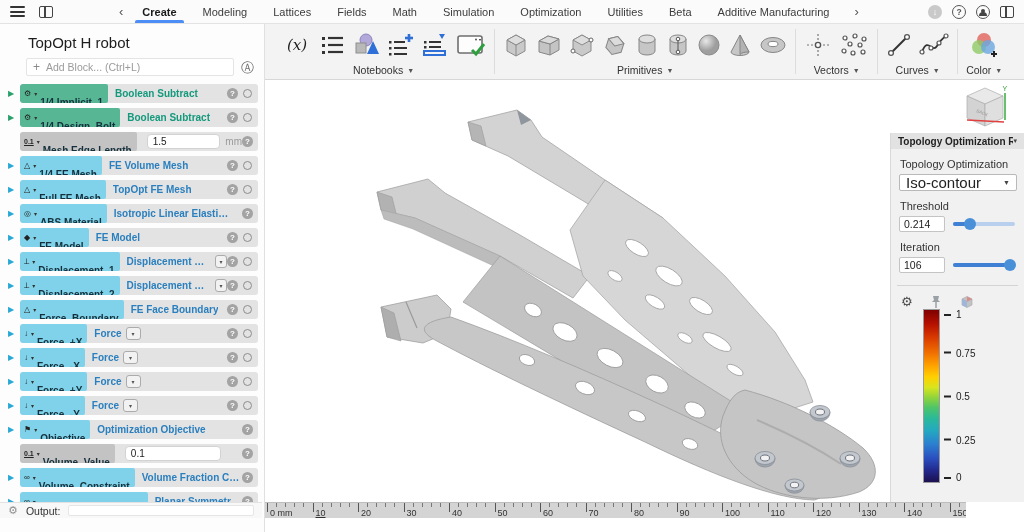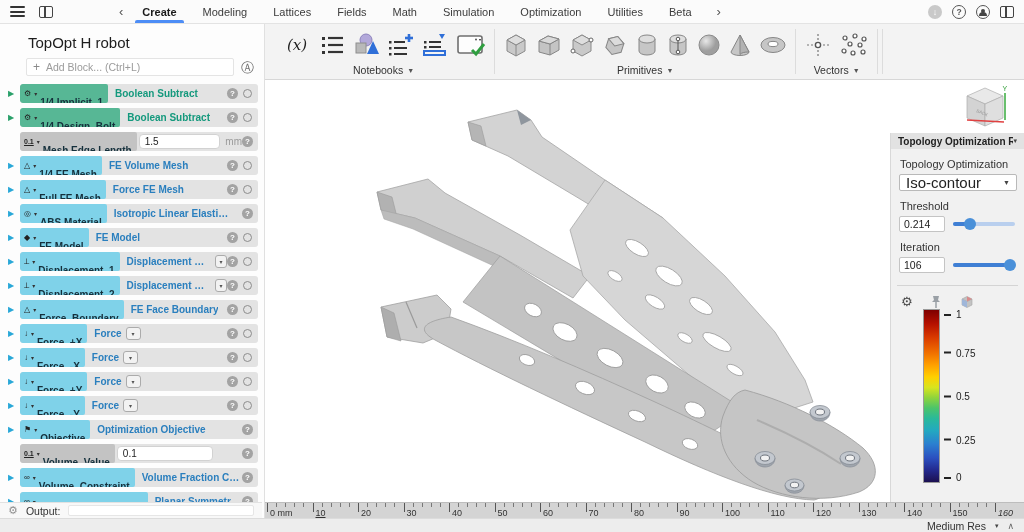--- a/index.html
+++ b/index.html
@@ -49,21 +49,21 @@
   .barrow.green { color:#2aa06a; } .barrow.blue { color:#29a8d8; } .barrow.gray { color:transparent; }
   .bbody { flex:1; height:19px; background:#e3e3e3; border-radius:3px; display:flex; align-items:center; margin-right:7px; overflow:hidden; }
   .chip { display:flex; align-items:center; height:19px; padding:0 5px 0 4px; gap:3px; border-radius:2px; flex:0 0 auto; cursor:pointer; }
   .chip.green { background:#57b795; } .chip.blue { background:#7fd2e9; } .chip.gray { background:#c3c3c3; }
   .chip-ic { font-size:8px; color:#222; } .chip.gray .chip-ic { font-size:7px; font-weight:bold; text-decoration:underline; }
   .chip-ch { font-size:6px; color:#333; }
   .chip-nm { font-size:10px; font-weight:bold; color:#15303c; white-space:nowrap;margin-top:17px; }
   .btype { font-size:10px; font-weight:bold; margin-left:7px; white-space:nowrap; overflow:hidden; text-overflow:ellipsis; max-width:118px; }
   .btype.green { color:#14997d; } .btype.blue { color:#2a7fbe; }
   .bdd { width:15px; height:13px; border:1px solid #ababab; border-radius:3px; background:#f2f2f2; color:#555; font-size:6px; display:flex; align-items:center; justify-content:center; margin-left:4px; cursor:pointer; }
-  .binput { background:#fff; border:1px solid #d2d2d2; border-radius:4px; height:15px; line-height:13px; font-size:10px; color:#222; padding:0 5px; margin-left:2px; width:96px; cursor:text; }
+  .binput { background:#fff; border:1px solid #d2d2d2; border-radius:4px; height:15px; line-height:13px; font-size:10px; color:#222; padding:0 5px; margin-left:10px; width:96px; cursor:text; }
   .bunit { font-size:10px; color:#9a9a9a; margin-left:5px; }
   .bspace { flex:1; }
   .bhelp { width:11px; height:11px; border-radius:50%; background:#a3a3a3; color:#fff; font-size:8px; font-weight:bold; display:flex; align-items:center; justify-content:center; margin-right:5px; cursor:pointer; flex:0 0 auto; }
   .bradio { width:9px; height:9px; border-radius:50%; border:1.5px solid #8d8d8d; margin-right:6px; cursor:pointer; flex:0 0 auto; }
 
   
   #outputbar { position:absolute; left:0; top:502px; width:262px; height:16px; background:#f8f8f8; border-top:1px solid #e2e2e2; display:flex; align-items:center; z-index:5; }
   #outputbar .gear { color:#8f8f8f; font-size:11px; margin-left:8px; }
   #outputbar .olabel { font-size:10.5px; color:#333; margin-left:8px; }
   #outputbar .ofield { flex:1; height:11px; background:#fff; border:1px solid #e6e6e6; border-radius:2px; margin:0 8px 0 8px; }
@@ -94,21 +94,21 @@
   #colorbar-wrap { position:absolute; left:32px; top:176px; display:flex; }
   #colorbar { width:17px; height:174px; border:1px solid #9a9a9a;
     background:linear-gradient(to bottom,#7e0000 0%,#b51000 8%,#d93a00 16%,#f07000 25%,#ffa000 32%,#ffd000 39%,#d8e41e 45%,#8fd43c 51%,#4cc46a 57%,#2ab99a 63%,#23a9c0 70%,#2b7fd0 78%,#2b50c0 86%,#232a8f 93%,#1c1050 100%); }
   #cb-ticks { position:relative; width:40px; height:174px; }
   .cbtick { position:absolute; left:0; display:flex; align-items:center; transform:translateY(-50%); }
   .cbtick:first-child { transform:translateY(0); } .cbtick:last-child { transform:translateY(-100%); }
   .cbdash { width:7px; height:2px; background:#222; margin:0 5px 0 4px; }
   .cblab { font-size:10px; color:#222; }
 
   
-  #ruler { position:absolute; left:265px; top:502px; width:759px; height:16px; background:#d4d4d4; border-top:1px solid #bdbdbd; overflow:hidden; z-index:3; }
+  #ruler { position:absolute; left:265px; top:502px; width:701px; height:16px; background:#d4d4d4; border-top:1px solid #bdbdbd; overflow:hidden; z-index:3; }
   .rtick { position:absolute; top:0; width:1px; background:#555; }
   .rtick.major { height:9px; } .rtick.minor { height:4px; background:#777; }
   .rlabel { position:absolute; bottom:0; font-size:9px; color:#333; white-space:nowrap; }
 
   
   #bottomstrip { position:absolute; left:0; top:518px; width:1024px; height:14px; background:#ededed; border-top:1px solid #dcdcdc; z-index:6; display:flex; align-items:center; justify-content:flex-end; }
   #res-ctl { display:flex; align-items:center; gap:9px; margin-right:10px; cursor:pointer; }
   #res-ctl .t { font-size:10.5px; color:#333; }
   #res-ctl .dd { font-size:7px; color:#444; }
   #res-ctl .up { font-size:9px; color:#666; }
@@ -129,20 +129,21 @@
     <div id="menu-tabs">
         <div class="mtab active">Create</div>
         <div class="mtab">Modeling</div>
         <div class="mtab">Lattices</div>
         <div class="mtab">Fields</div>
         <div class="mtab">Math</div>
         <div class="mtab">Simulation</div>
         <div class="mtab">Optimization</div>
         <div class="mtab">Utilities</div>
         <div class="mtab">Beta</div>
+        <div class="mtab">Additive Manufacturing</div>
       </div>
     <span class="nav-chev" style="margin-left:12px">›</span>
     <div id="topbar-right">
       <span class="cir-ic dl">↓</span>
       <span class="cir-ic hp">?</span>
       <span class="cir-ic ac"></span>
       <div class="panes-ic" style="margin-left:0"></div>
     </div>
   </div>
 
@@ -292,21 +293,60 @@
               <circle cx="24" cy="20" r="2"></circle>
           </g>
         </svg>
       </div>
       <div class="tlabel">
         <span>Vectors</span>
           <span class="dd">▼</span>
       </div>
     </div>
     <div class="tsep"></div>
+    <div class="tgroup">
+      <div class="ticons">
+        <svg class="tico" width="26" height="26" viewBox="0 0 26 26">
+          <line x1="5" y1="21" x2="21" y2="5" stroke="#333" stroke-width="2"></line>
+            <circle cx="5" cy="21" r="2.4" fill="#fff" stroke="#555" stroke-width="1.3"></circle>
+            <circle cx="21" cy="5" r="2.4" fill="#fff" stroke="#555" stroke-width="1.3"></circle>
+        </svg>
+        <svg class="tico" width="30" height="26" viewBox="0 0 30 26">
+          <path d="M3,20 C9,4 13,22 18,14 C21,9 24,6 27,4" fill="none" stroke="#333" stroke-width="1.8"></path>
+          <g fill="#fff" stroke="#555" stroke-width="1.2">
+              <circle cx="3" cy="20" r="2"></circle>
+              <circle cx="12" cy="16" r="2"></circle>
+              <circle cx="20" cy="11" r="2"></circle>
+              <circle cx="27" cy="4" r="2"></circle>
+            </g>
+        </svg>
+      </div>
+      <div class="tlabel">
+        <span>Curves</span>
+          <span class="dd">▼</span>
+      </div>
+    </div>
     <div class="tsep"></div>
+    <div class="tgroup">
+      <div class="ticons">
+        <svg class="tico" width="30" height="28" viewBox="0 0 30 28">
+          <circle cx="15" cy="9" r="7" fill="#e06a64" fill-opacity="0.85"></circle>
+          <circle cx="10" cy="16" r="7" fill="#8fc965" fill-opacity="0.8"></circle>
+          <circle cx="19" cy="16" r="7" fill="#6aa7e0" fill-opacity="0.8"></circle>
+          <g stroke="#222" stroke-width="2">
+              <line x1="25" y1="20" x2="25" y2="26"></line>
+              <line x1="22" y1="23" x2="28" y2="23"></line>
+            </g>
+        </svg>
+      </div>
+      <div class="tlabel">
+        <span>Color</span>
+          <span class="dd">▼</span>
+      </div>
+    </div>
   </div>
 
   <div id="sidebar">
     <div id="nb-title">TopOpt H robot</div>
     <div id="addblock">
       <span class="plus">+</span>
       <span class="ph">Add Block... (Ctrl+L)</span>
     </div>
     <span id="auto-ic">Ⓐ</span>
     <div id="block-list">
@@ -367,21 +407,21 @@
           </div>
         </div>
         <div class="brow">
           <span class="barrow blue">▶</span>
           <div class="bbody">
             <span class="chip blue">
               <span class="chip-ic">△</span>
               <span class="chip-ch">▾</span>
               <span class="chip-nm">Full FE Mesh</span>
             </span>
-            <span class="btype blue">Force FE Mesh</span>
+            <span class="btype blue">TopOpt FE Mesh</span>
             <span class="bspace"></span>
             <span class="bhelp">?</span>
             <span class="bradio"></span>
           </div>
         </div>
         <div class="brow">
           <span class="barrow blue">▶</span>
           <div class="bbody">
             <span class="chip blue">
               <span class="chip-ic">◎</span>
@@ -809,21 +849,14 @@
       <div class="rtick major" style="left: 684.5px;"></div>
       <div class="rlabel" style="left: 687.5px;">150</div>
       <div class="rtick minor" style="left: 693.6px;"></div>
       <div class="rtick minor" style="left: 702.7px;"></div>
       <div class="rtick minor" style="left: 711.8px;"></div>
       <div class="rtick minor" style="left: 720.9px;"></div>
       <div class="rtick major" style="left: 730px;"></div>
       <div class="rlabel" style="left: 733px; font-style: italic;">160</div>
     </div>
 
-  <div id="bottomstrip">
-    <div id="res-ctl">
-      <span class="t">Medium Res</span>
-      <span class="dd">▾</span>
-      <span class="up">∧</span>
-    </div>
-  </div>
 
 </div>
 
 </body></html>

